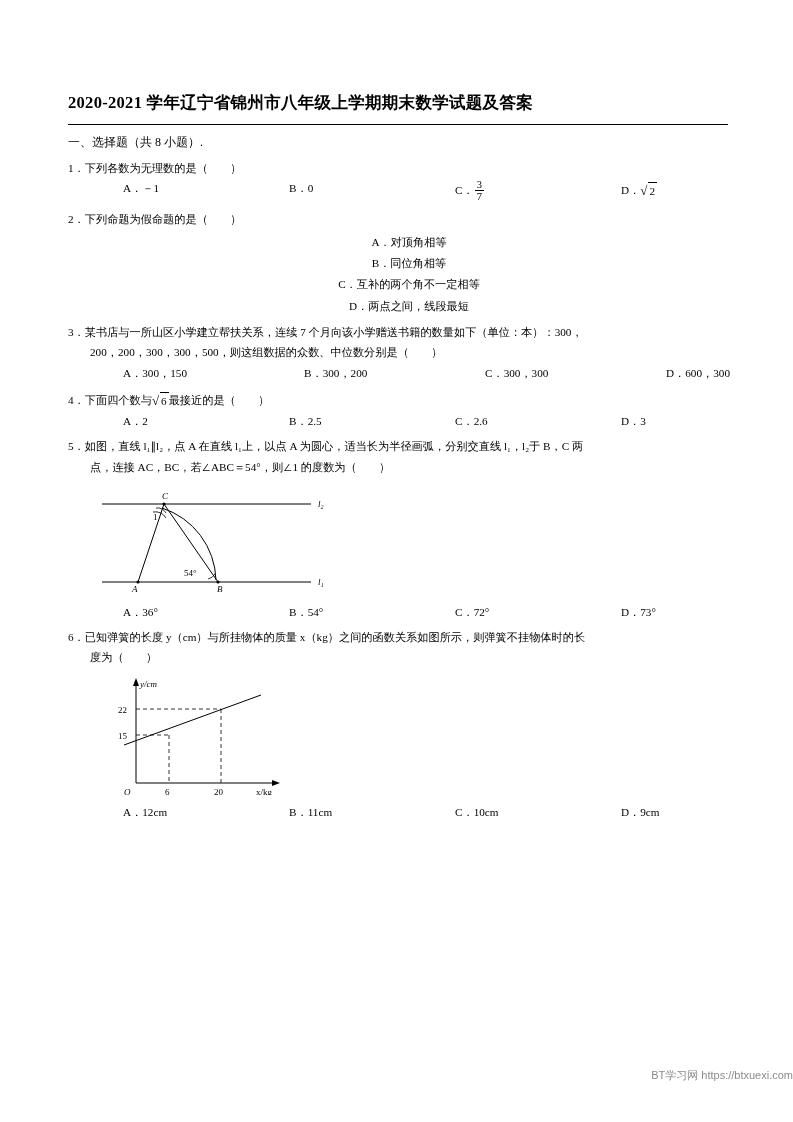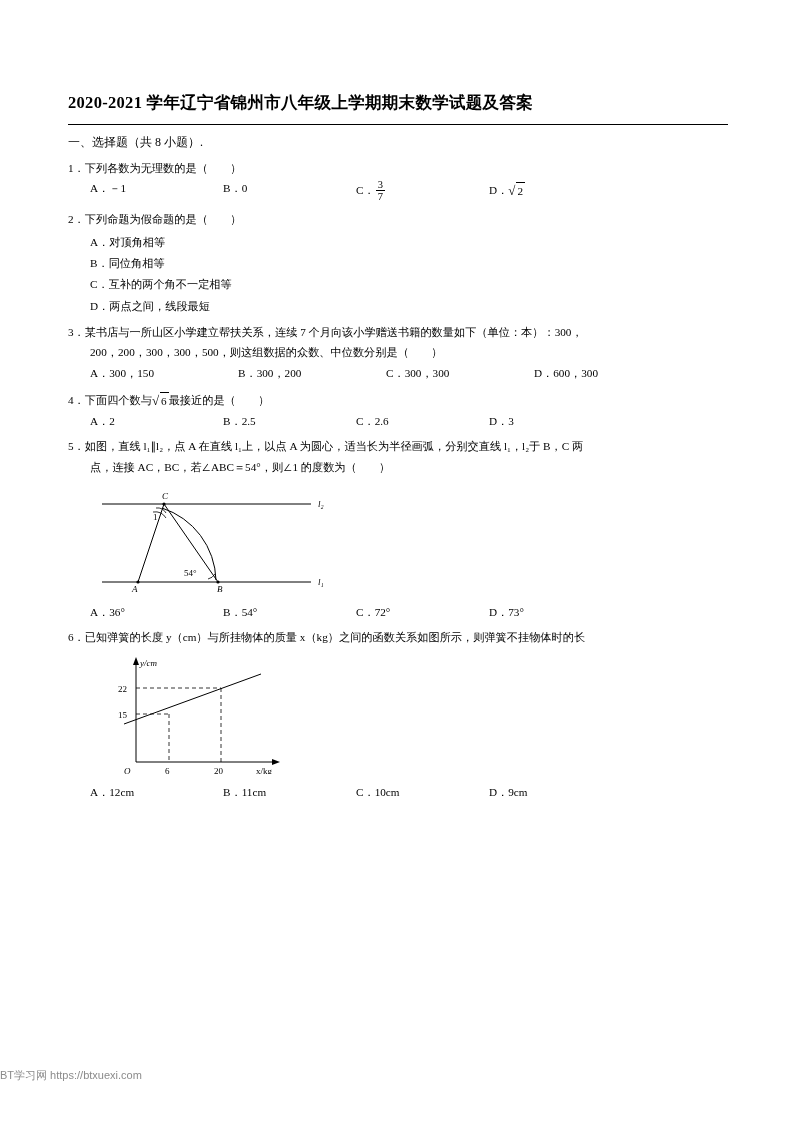--- a/index.html
+++ b/index.html
@@ -56,26 +56,28 @@
   .opts {
     display: flex;
     font-size: 11.2px;
     margin: 3px 0 8px 0;
     padding-left: 22px;
   }
   .opts .opt {
     width: 133px;
     flex: 0 0 auto;
     white-space: nowrap;
+    margin-left: 33px;
   }
   .opts.wide .opt { width: 148px; }
   .choice-block {
     padding-left: 22px;
     font-size: 11.2px;
     line-height: 1.9;
+    text-align: center;
   }
   .frac {
     display: inline-flex;
     flex-direction: column;
     vertical-align: middle;
     text-align: center;
     line-height: 1.05;
     font-size: 10.5px;
     margin: 0 1px;
     position: relative;
@@ -95,21 +97,21 @@
   .indent { padding-left: 22px; }
   .fig {
     margin: 6px 0 4px 0;
     padding-left: 28px;
   }
   .footer {
     position: absolute;
     left: 0;
     top: 1068px;
     width: 793px;
-    text-align: left;
+    text-align: right;
     font-size: 11px;
     color: #8b8b8b;
     font-family: "Liberation Sans", sans-serif;
   }
   svg text {
     font-family: "Liberation Serif", serif;
   }
 </style>
 </head>
 <body>
@@ -218,20 +220,21 @@
         <span class="opt">B．54°</span>
         <span class="opt">C．72°</span>
         <span class="opt">D．73°</span>
       </div>
     </div>
 
     <div class="q">
       <div class="q-line">
         <span>6．</span><span>已知弹簧的长度 y（cm）与所挂物体的质量 x（kg）之间的函数关系如图所示，则弹簧不挂物体时的长</span>
       </div>
+      <div class="q-line indent">度为（　　）</div>
 
       <div class="fig">
         <svg width="220" height="122" viewBox="0 0 220 122">
 
           <line x1="40" y1="110" x2="40" y2="10" stroke="#000" stroke-width="1"></line>
           <polygon points="40,5 37,13 43,13" fill="#000"></polygon>
 
           <line x1="40" y1="110" x2="178" y2="110" stroke="#000" stroke-width="1"></line>
           <polygon points="184,110 176,107 176,113" fill="#000"></polygon>
 

